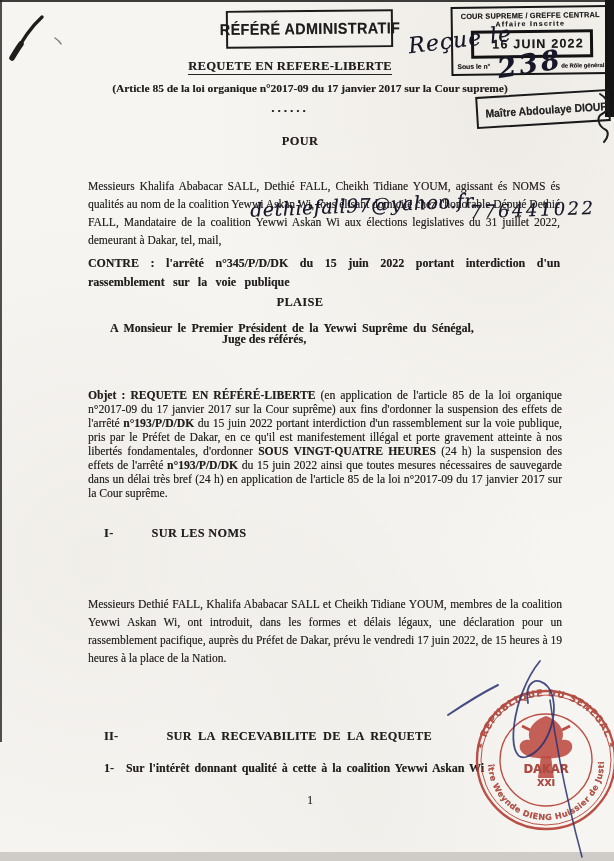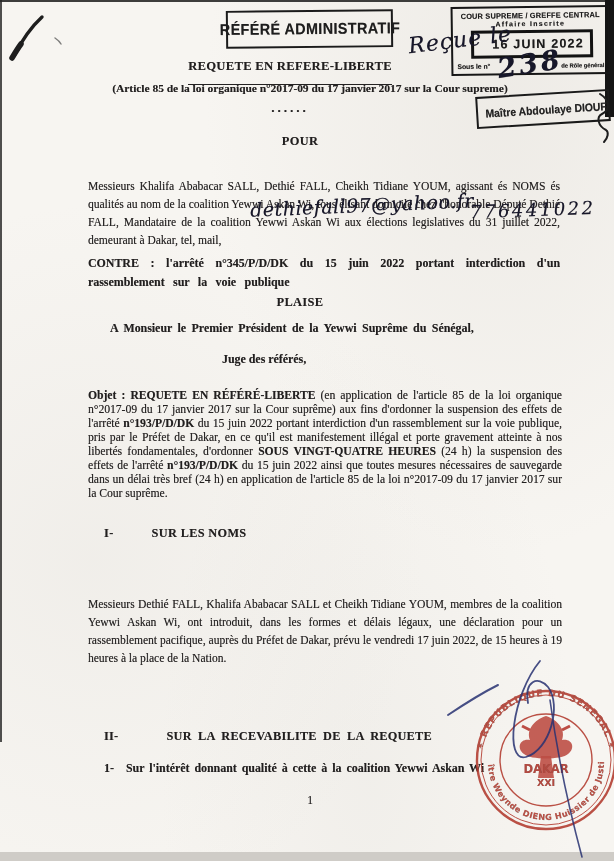--- a/index.html
+++ b/index.html
@@ -49,31 +49,31 @@
   .hand-238 { left:497px; top:48px; font-size:27px; font-weight:bold; transform:rotate(-9deg); letter-spacing:3px; z-index:5; }
 
   .stamp-avocat {
     left:476px; top:93px; width:134px; border:2px solid #1a1a1a; padding:5px 2px;
     transform:rotate(-3.5deg); text-align:center;
   }
   .stamp-avocat span { font-size:11.3px; font-weight:bold; white-space:nowrap; display:inline-block; transform:scaleX(.92); color:#222; }
 
   
   .doc-title { left:60px; top:59px; width:460px; font-size:12.6px; letter-spacing:.3px; }
-  .doc-title span { border-bottom:1.5px solid #242222; padding-bottom:11px; }
+  .doc-title span { border-bottom:1.5px solid #242222; padding-bottom:1px; }
   .doc-subtitle { left:58px; top:82px; width:504px; font-size:11.4px; }
   .doc-dots { left:60px; top:100px; width:460px; font-size:13px; letter-spacing:3px; }
   .h-pour { left:60px; top:134px; width:480px; font-size:12.3px; letter-spacing:.4px; }
   .p-pour { left:88px; top:156px; width:472px; font-size:11.5px; line-height:18px; }
   .hand-mail { left:250px; top:194px; font-size:19px; transform:rotate(-2.5deg); letter-spacing:.5px; z-index:4; }
   .hand-phone { left:470px; top:199px; font-size:18px; transform:rotate(-2deg); letter-spacing:2.5px; z-index:4; }
   .p-contre { left:88px; top:233px; width:472px; font-size:11.9px; line-height:19px; word-spacing:5.5px; }
   .h-plaise { left:60px; top:295px; width:480px; font-size:12.3px; letter-spacing:.4px; }
   .p-addr1 { left:110px; top:321px; font-size:11.9px; word-spacing:2.5px; }
-  .p-addr2 { left:222px; top:352px; font-size:11.9px; }
+  .p-addr2 { left:222px; top:332px; font-size:11.9px; }
   .p-objet { left:88px; top:368px; width:474px; font-size:11.6px; line-height:14px; }
   .h-sec1 { left:104px; top:526px; display:flex; gap:38px; font-size:12.2px; letter-spacing:.4px; }
   .p-faits1 { left:88px; top:574px; width:474px; font-size:11.5px; line-height:18px; }
   .p-faits2 { left:88px; top:644px; width:474px; font-size:11.5px; line-height:18px; }
   .p-faits3 { left:88px; top:681px; width:484px; font-size:11.5px; }
   .h-sec2 { left:104px; top:729px; display:flex; gap:48px; font-size:12.2px; word-spacing:3px; letter-spacing:.3px; }
   .h-sub1 { left:104px; top:761px; display:flex; gap:12px; font-size:11.9px; word-spacing:2px; }
   .page-num { left:70px; top:794px; width:480px; font-size:11.5px; }
 
   .svg-abs { position:absolute; pointer-events:none; }

